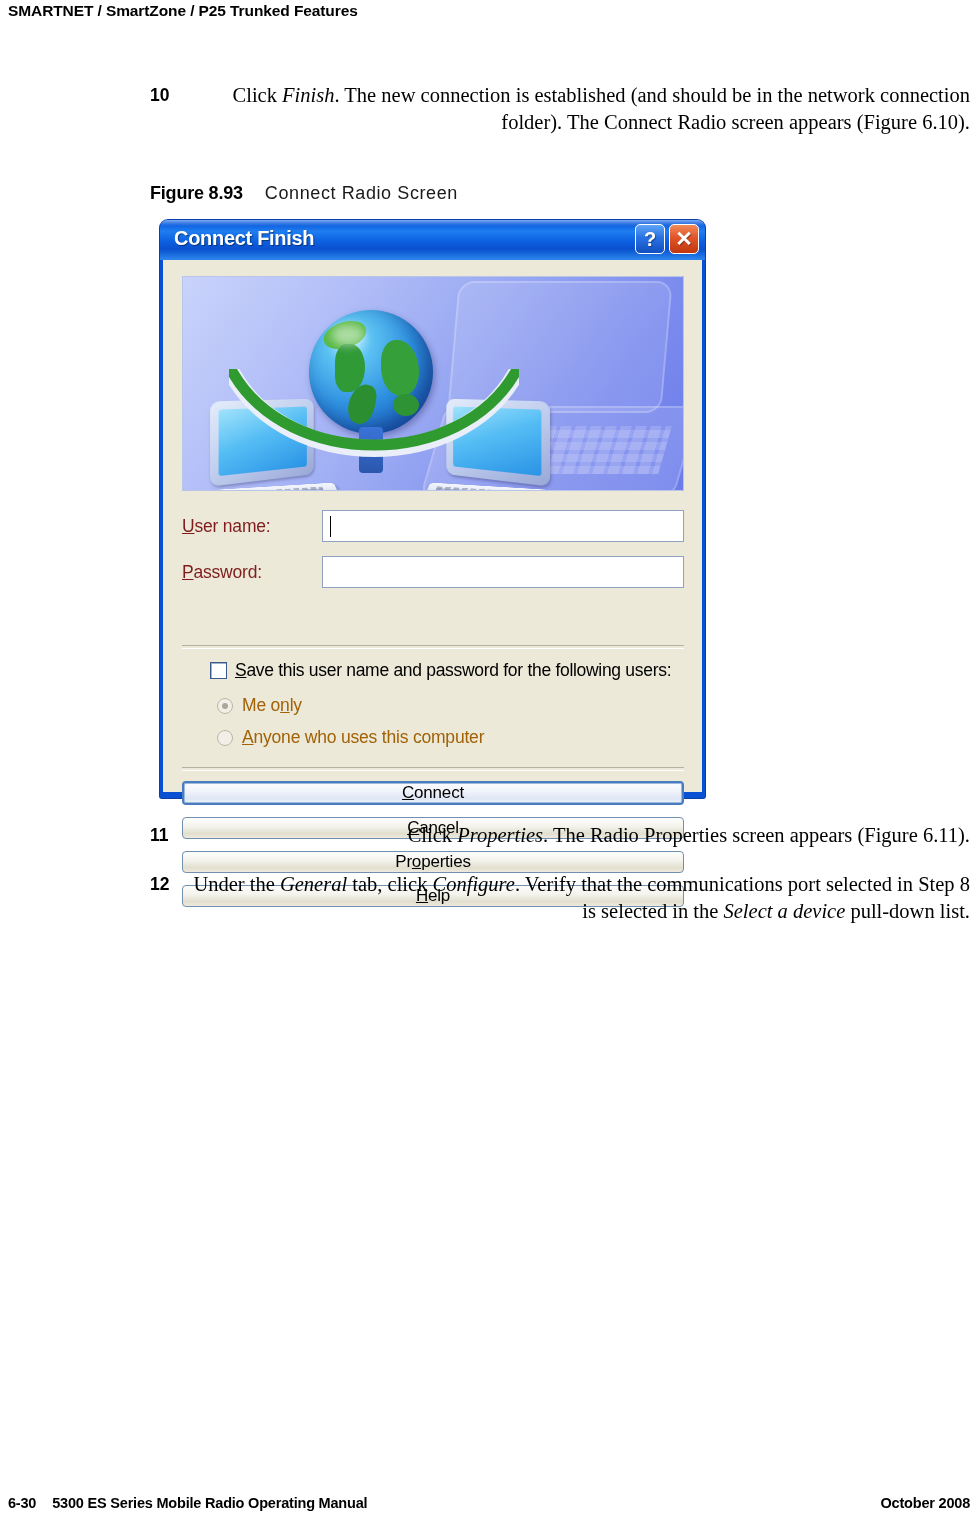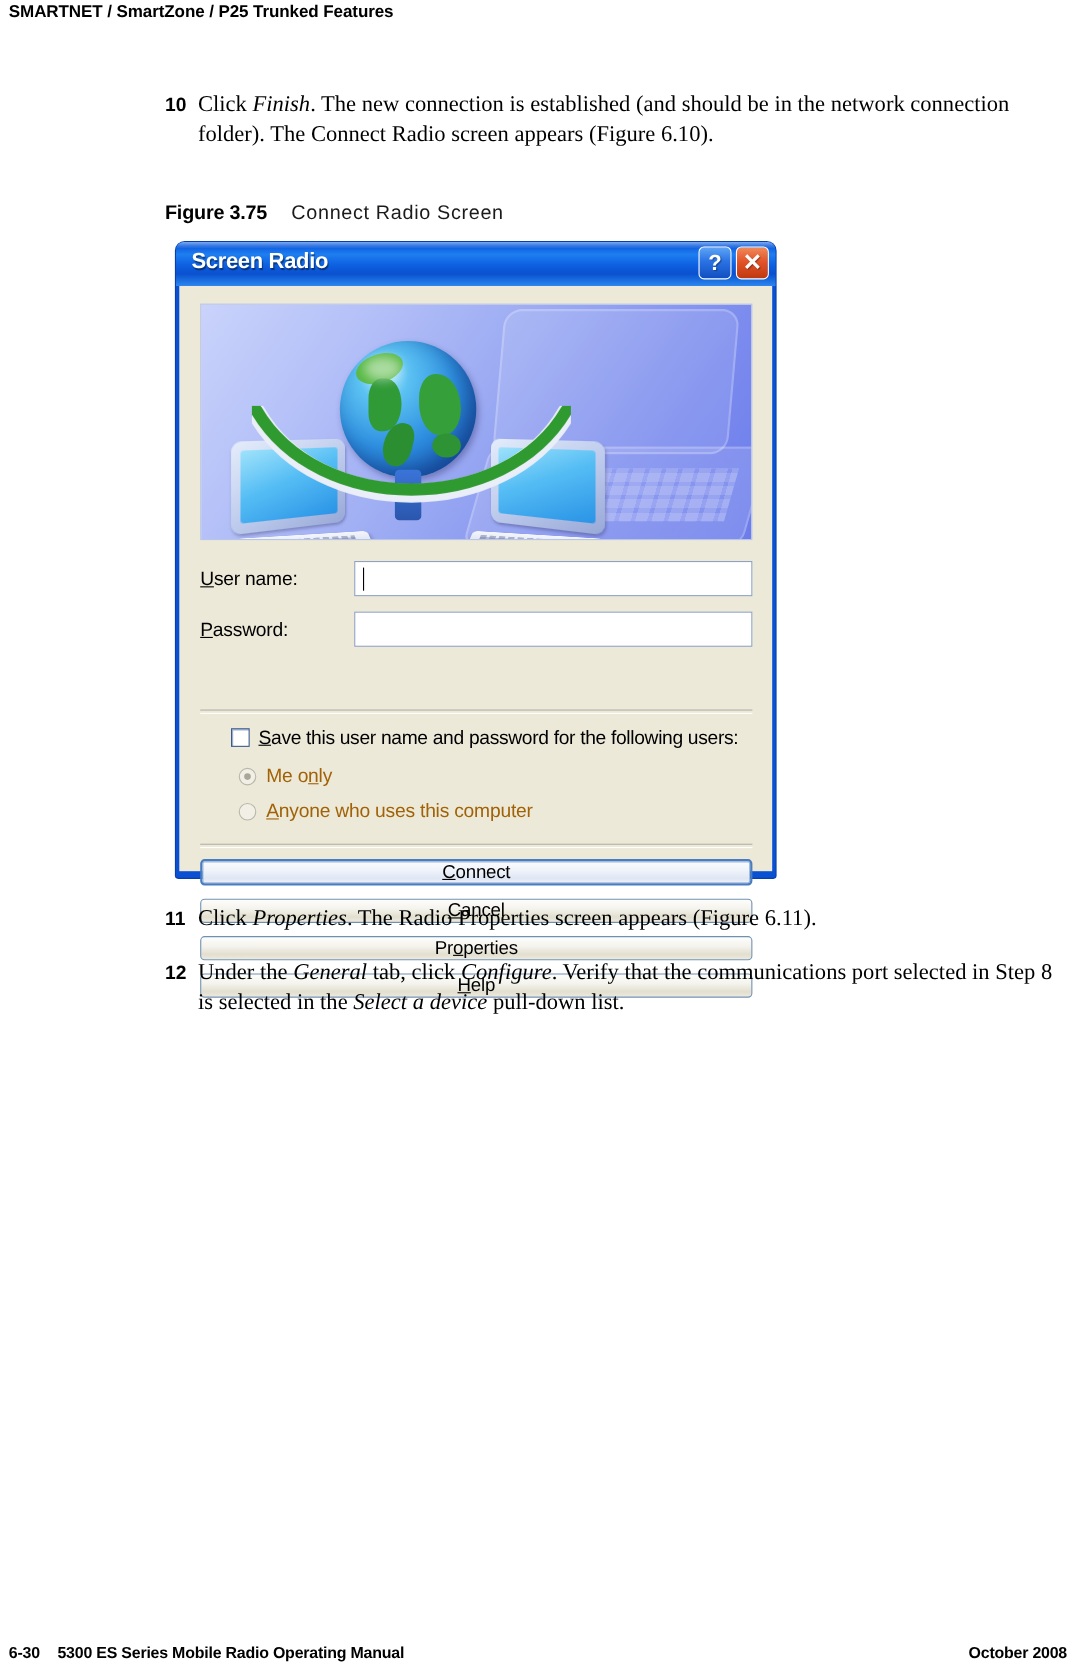--- a/index.html
+++ b/index.html
@@ -35,21 +35,21 @@
     top: 82px;
     width: 820px;
   }
 
   .step {
     position: relative;
     padding-left: 30px;
     margin-bottom: 14px;
     font-size: 20.5px;
     line-height: 27px;
-    text-align: left;
+    text-align: right;
   }
   .step .num {
     position: absolute;
     left: 0;
     top: 0;
     font-family: "Liberation Sans", sans-serif;
     font-weight: bold;
     font-size: 17.5px;
     line-height: 27px;
   }
@@ -326,21 +326,21 @@
     width: 502px;
   }
   .form-row {
     display: flex;
     align-items: center;
     margin-bottom: 14px;
   }
   .form-label {
     width: 140px;
     font-size: 17.5px;
-    color: #000000;
+    color: #7f1d1d;
     letter-spacing: -0.2px;
   }
   .form-label u { text-decoration: underline; }
   .text-input {
     position: relative;
     flex: 1;
     height: 32px;
     background: #ffffff;
     border: 1px solid #8fa2c2;
     box-sizing: border-box;
@@ -472,27 +472,27 @@
 <div class="page-header">SMARTNET / SmartZone / P25 Trunked Features</div>
 
 <div class="content">
   <div class="step step-10">
     <span class="num">10</span>
     <span>Click <em>Finish</em>. The new connection is established (and should be in the network connection folder). The Connect Radio screen appears (Figure 6.10).</span>
   </div>
 </div>
 
 <div class="figure-caption">
-  <span class="fig-label">Figure 3.75</span><span class="fig-title">Connect Radio Screen</span>
+  <span class="fig-label">Figure 8.93</span><span class="fig-title">Connect Radio Screen</span>
 </div>
 
 <div class="xp-dialog">
 
   <div class="title-bar">
-    <div class="title-text">Screen Radio</div>
+    <div class="title-text">Connect Finish</div>
     <div class="title-buttons">
       <div class="tb-btn tb-help">
         <span>?</span>
       </div>
       <div class="tb-btn tb-close">
         <span class="x-glyph">✕</span>
       </div>
     </div>
   </div>
 

